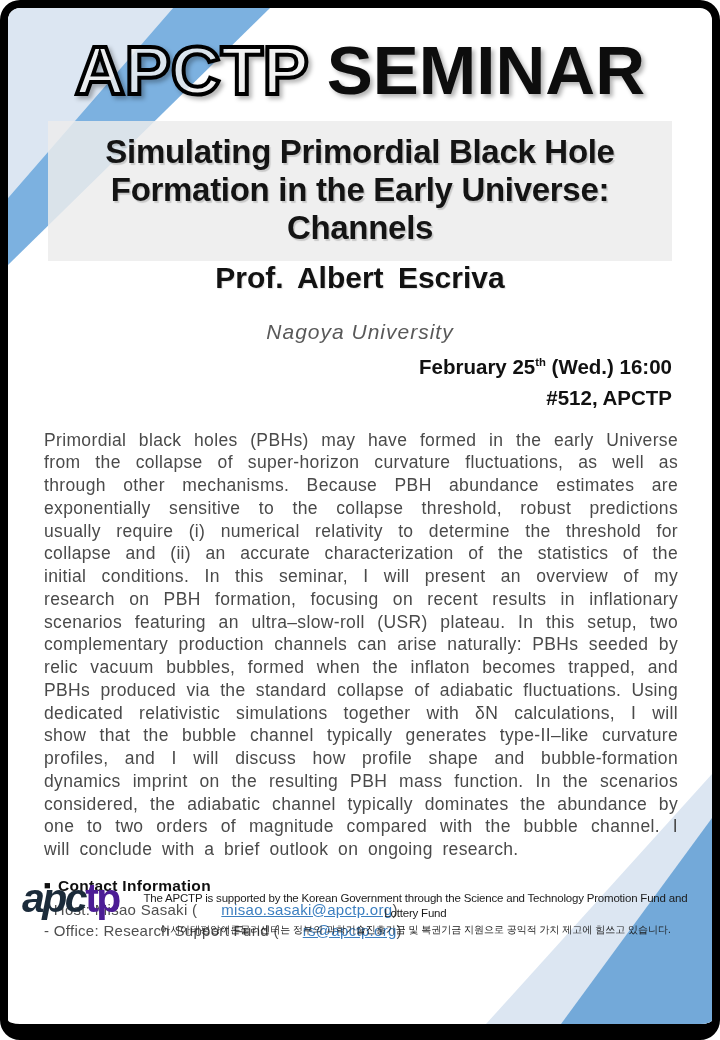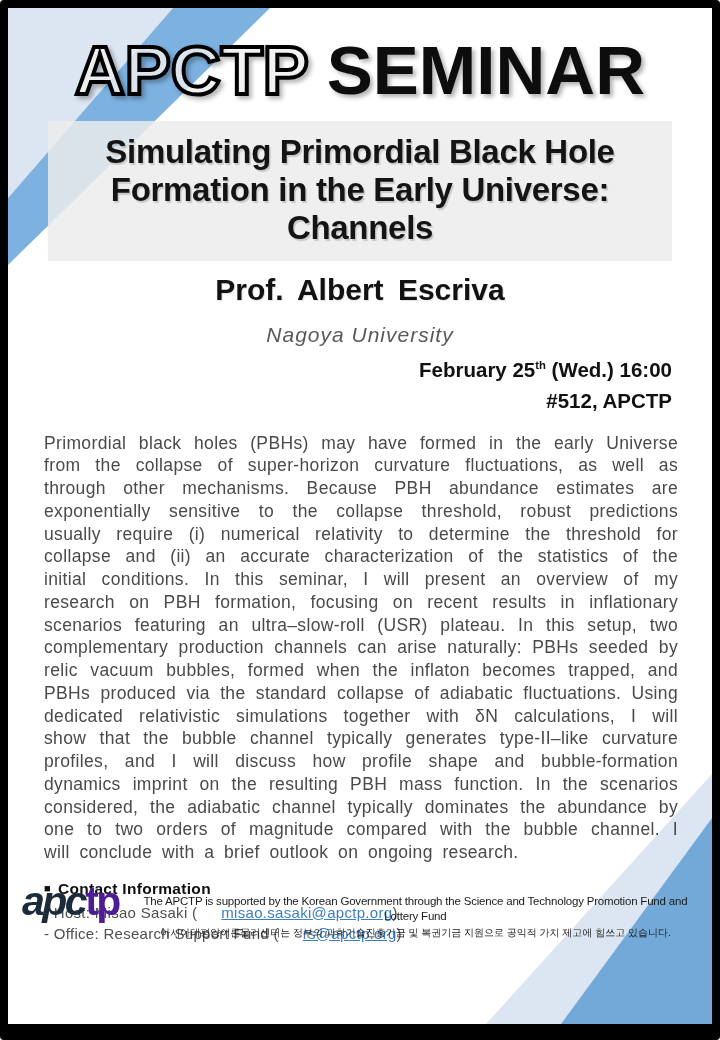--- a/index.html
+++ b/index.html
@@ -6,21 +6,21 @@
   html, body { background: #ffffff; }
   body { font-family: "Liberation Sans", sans-serif; }
 
   .poster {
     position: relative;
     width: 720px;
     height: 1040px;
     background: #ffffff;
     border: 8px solid #000000;
     border-bottom-width: 16px;
-    border-radius: 4px;
+    border-radius: 20px;
     overflow: hidden;
   }
 
   
   .stripe { position: absolute; inset: 0; }
   .stripe-tl-pale {
     background: #dce6f2;
     clip-path: polygon(0 0, 165px 0, 0 190px);
   }
   .stripe-tl-blue {
@@ -64,30 +64,29 @@
     font-size: 33px;
     font-weight: bold;
     color: #141414;
     line-height: 1.15;
     letter-spacing: -0.3px;
     text-shadow: 1.5px 1.5px 1px rgba(0,0,0,0.16);
   }
 
   
   .speaker {
-    margin-top: 12px;
     text-align: center;
     font-size: 30px;
     font-weight: bold;
     color: #121212;
     word-spacing: 6px;
     text-shadow: 1px 1px 1px rgba(0,0,0,0.12);
   }
   .affiliation {
-    margin-top: 16px;
+    margin-top: 25px;
     text-align: center;
     font-style: italic;
     font-size: 21px;
     color: #595959;
     letter-spacing: 1px;
   }
 
   
   .when-where {
     margin: 8px 40px 12px 0;

